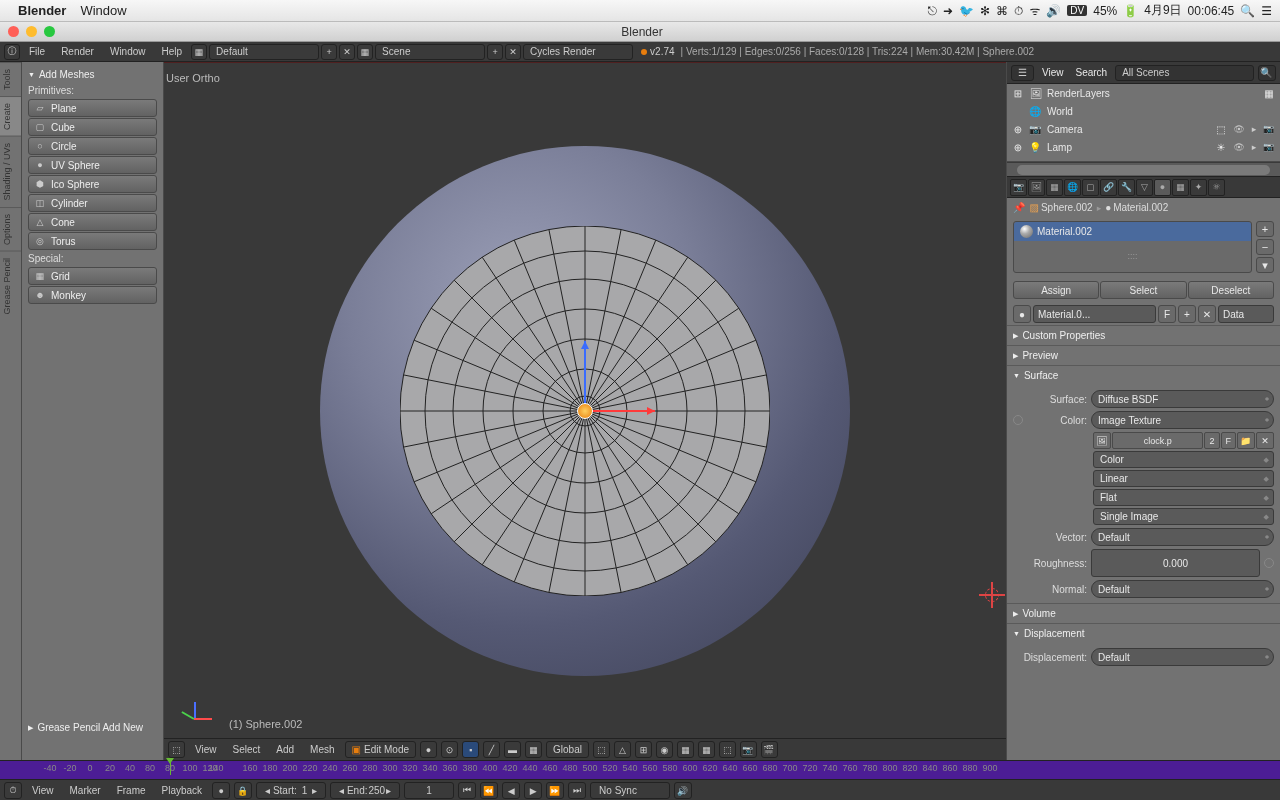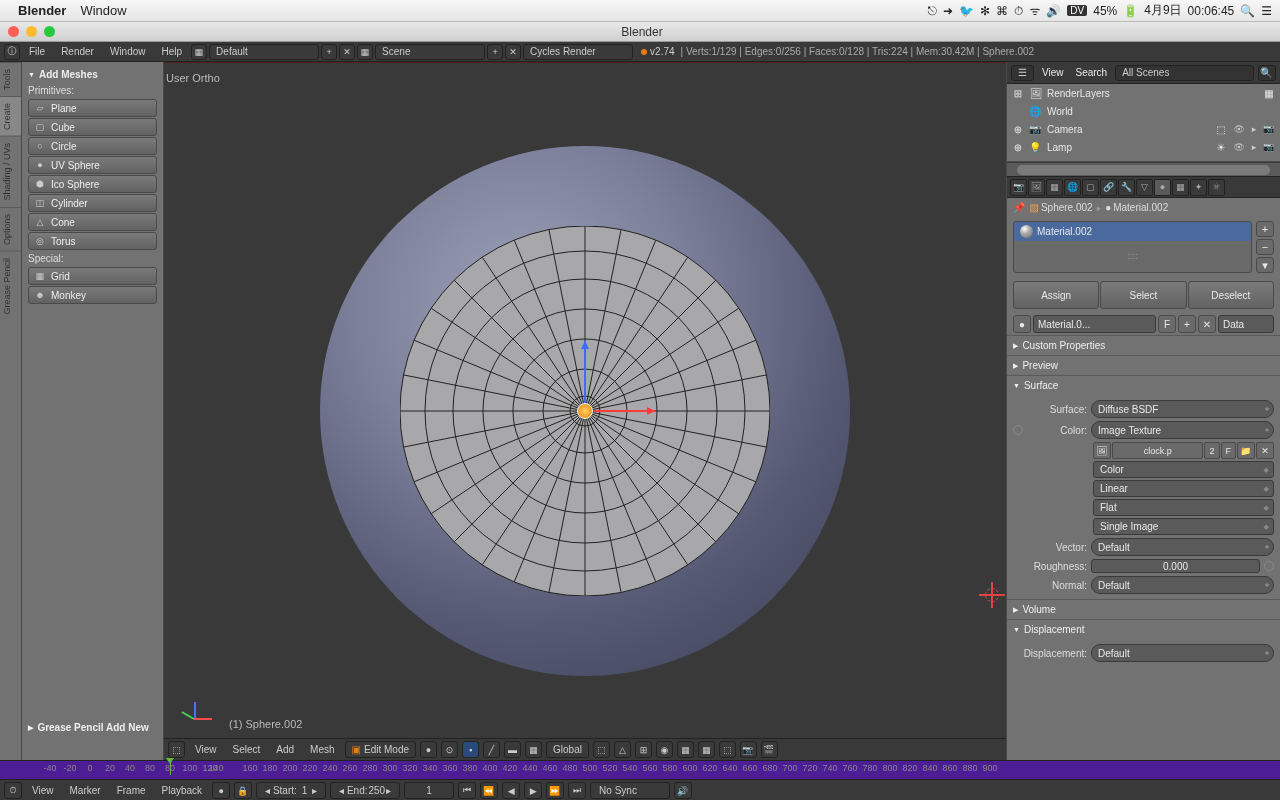--- a/index.html
+++ b/index.html
@@ -27,21 +27,21 @@
 .orange-dot{width:6px;height:6px;border-radius:50%;background:#e87d0d;display:inline-block;margin-right:3px}
 
 
 .workspace{display:flex;height:698px}
 .leftcol{width:22px;background:#727272;border-right:1px solid #4a4a4a;display:flex;flex-direction:column;font-size:9px;color:#333}
 .leftcol .tab{writing-mode:vertical-rl;transform:rotate(180deg);padding:6px 2px;text-align:center;border-bottom:1px solid #5a5a5a;cursor:default}
 .leftcol .tab.active{background:#888}
 
 .toolshelf{width:142px;background:#727272;border-right:1px solid #4a4a4a;color:#e8e8e8;font-size:10px}
 .ts-panel{padding:4px 6px}
-.ts-header{display:flex;align-items:center;padding:3px 0;font-weight:700;color:#eee}
+.ts-header{display:flex;align-items:center;padding:3px 0;font-weight:400;color:#eee}
 .ts-header::before{content:"▼";font-size:7px;margin-right:4px}
 .ts-header.closed::before{content:"▶"}
 .ts-label{color:#ddd;padding:2px 0}
 .ts-btn{display:flex;align-items:center;background:linear-gradient(#7a7a7a,#626262);border:1px solid #4a4a4a;border-radius:3px;height:18px;margin:1px 0;padding:0 4px;color:#eee;cursor:default}
 .ts-btn .ic{width:14px;height:14px;margin-right:4px;display:flex;align-items:center;justify-content:center;font-size:9px;color:#ccc}
 
 
 .viewport{flex:1;position:relative;background:#393939;overflow:hidden}
 .vp-text{position:absolute;color:#bbb;font-size:11px}
 .sphere-outer{position:absolute;left:50%;top:50%;width:530px;height:530px;margin-left:-265px;margin-top:-265px;border-radius:50%;background:radial-gradient(circle at 38% 30%,#9ca0b8 0%,#7a7e98 35%,#555974 65%,#3a3d52 100%)}
@@ -92,36 +92,36 @@
 .breadcrumb .arr{color:#999;font-size:9px}
 
 .mat-slot{margin:4px 6px}
 .mat-list{background:#6a6a6a;border:1px solid #4a4a4a;border-radius:3px;height:52px;position:relative}
 .mat-item{background:#4a6a9d;padding:3px 6px;display:flex;align-items:center;gap:4px;border-radius:3px 3px 0 0}
 .mat-item .ball{width:13px;height:13px;border-radius:50%;background:radial-gradient(circle at 35% 30%,#fff,#aaa 40%,#666)}
 .mat-side{position:absolute;right:-24px;top:0;display:flex;flex-direction:column;gap:2px}
 .mat-side .sb{width:18px;height:16px;background:#6a6a6a;border:1px solid #4a4a4a;border-radius:3px;display:flex;align-items:center;justify-content:center;font-size:11px}
 
 .mat-btnrow{display:flex;gap:1px;margin:4px 6px 4px 6px}
-.mat-btnrow .mb{flex:1;background:linear-gradient(#7a7a7a,#626262);border:1px solid #4a4a4a;height:28px;display:flex;align-items:center;justify-content:center;border-radius:3px;font-size:10px}
+.mat-btnrow .mb{flex:1;background:linear-gradient(#7a7a7a,#626262);border:1px solid #4a4a4a;height:18px;display:flex;align-items:center;justify-content:center;border-radius:3px;font-size:10px}
 
 .mat-name{display:flex;gap:2px;margin:2px 6px;align-items:center}
 .mat-name .field{flex:1;background:#5a5a5a;border:1px solid #3a3a3a;border-radius:3px;height:18px;padding:0 4px;display:flex;align-items:center;font-size:10px}
 .mat-name .sb{width:18px;height:18px;background:#6a6a6a;border:1px solid #4a4a4a;border-radius:3px;display:flex;align-items:center;justify-content:center;font-size:10px}
 
 .panel-sec{border-top:1px solid #5a5a5a}
 .panel-sec .phead{display:flex;align-items:center;padding:4px 6px;font-size:10px;color:#eee;cursor:default}
 .panel-sec .phead::before{content:"▶";font-size:7px;margin-right:4px}
 .panel-sec.open .phead::before{content:"▼"}
 .panel-body{padding:2px 6px}
 .prow{display:flex;align-items:center;margin:3px 0;gap:4px}
 .prow .plabel{width:74px;text-align:right;font-size:10px;color:#ddd}
 .prow .pfield{flex:1;background:#5a5a5a;border:1px solid #3a3a3a;border-radius:9px;height:18px;padding:0 6px;display:flex;align-items:center;font-size:10px;position:relative}
 .prow .pfield::after{content:"⦁";position:absolute;right:4px;color:#888;font-size:8px}
-.prow .numfield{flex:1;background:#5a5a5a;border:1px solid #3a3a3a;border-radius:3px;height:14px;display:flex;align-items:center;justify-content:center;font-size:10px}
+.prow .numfield{flex:1;background:#5a5a5a;border:1px solid #3a3a3a;border-radius:3px;height:28px;display:flex;align-items:center;justify-content:center;font-size:10px}
 .prow .dot{width:10px;height:10px;border-radius:50%;border:1px solid #888}
 .texrow{display:flex;gap:1px;margin:2px 0 2px 80px}
 .texrow .tb{height:17px;background:#6a6a6a;border:1px solid #4a4a4a;border-radius:2px;display:flex;align-items:center;justify-content:center;font-size:9px;padding:0 4px}
 .subfield{margin:2px 0 2px 80px;background:#5a5a5a;border:1px solid #3a3a3a;border-radius:3px;height:17px;padding:0 6px;display:flex;align-items:center;font-size:10px;position:relative}
 .subfield::after{content:"◆";position:absolute;right:4px;color:#888;font-size:7px}
 
 
 .timeline{height:40px;background:#393939;border-top:1px solid #222;position:relative}
 .tl-ruler{height:18px;position:relative;background:#4c1d95}
 .tl-tick{position:absolute;top:2px;font-size:9px;color:#888;transform:translateX(-50%)}

